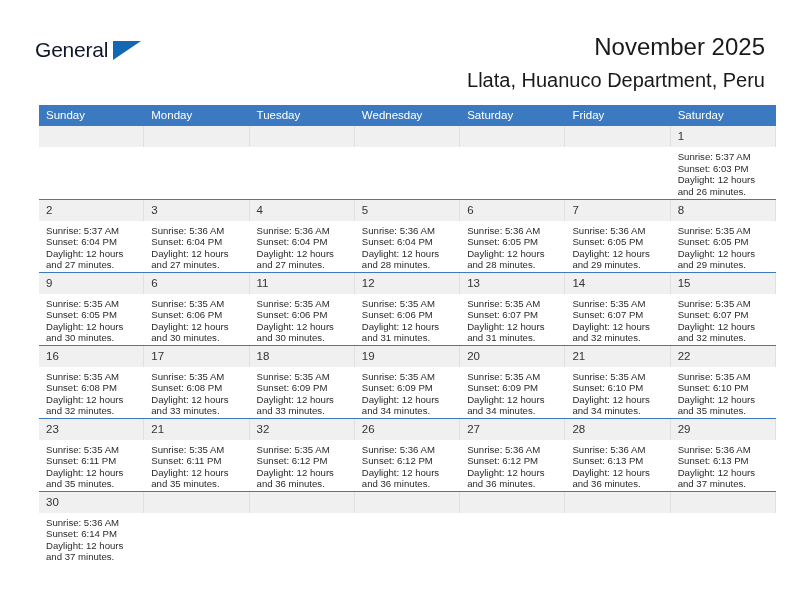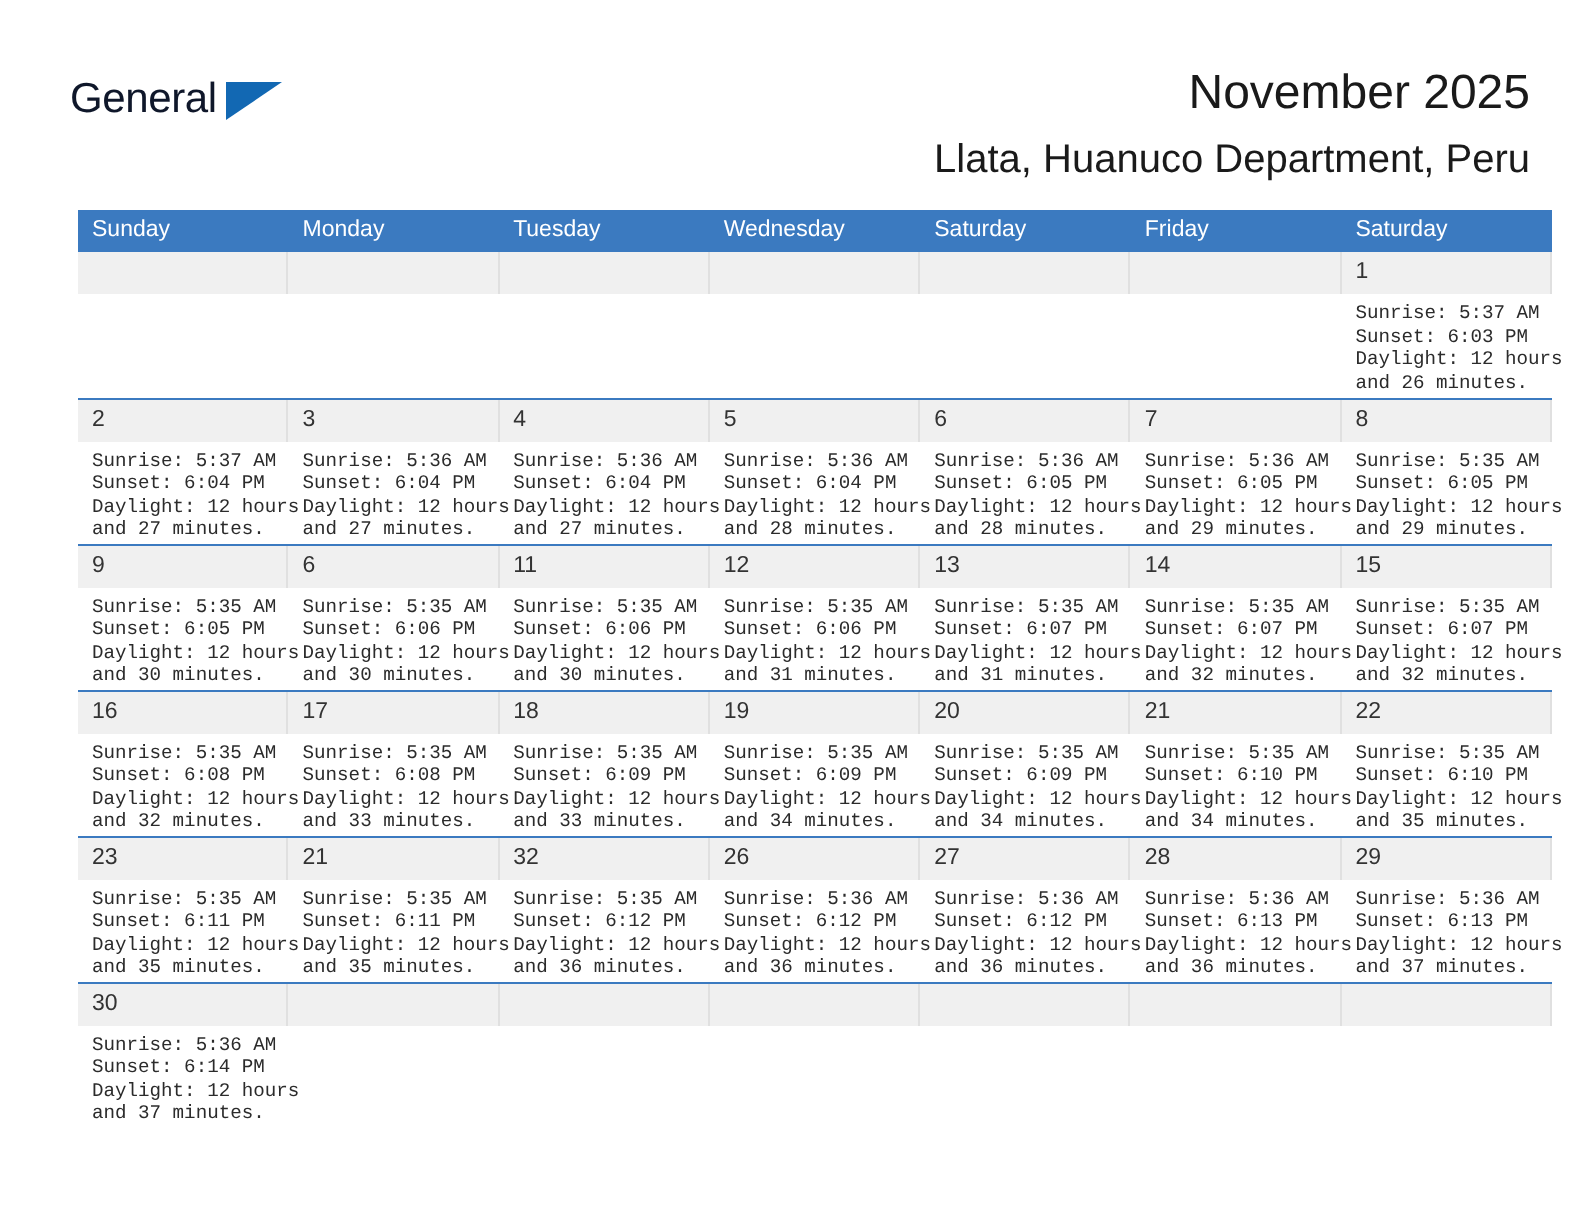--- a/index.html
+++ b/index.html
@@ -130,21 +130,20 @@
   }
   td.blank .daynum {
     background: #f0f0f0;
     border-right: 1px solid #e0e0e0;
   }
   .info {
     padding: 4px 4px 0 7px;
     font-size: 9.6px;
     color: #2b2b2b;
     line-height: 11.6px;
-    font-family: Liberation Mono, monospace;
   }
   .info div { white-space: nowrap; }
 </style>
 </head>
 <body>
 
 <div class="page">
 
   <div class="top-bar">
 

